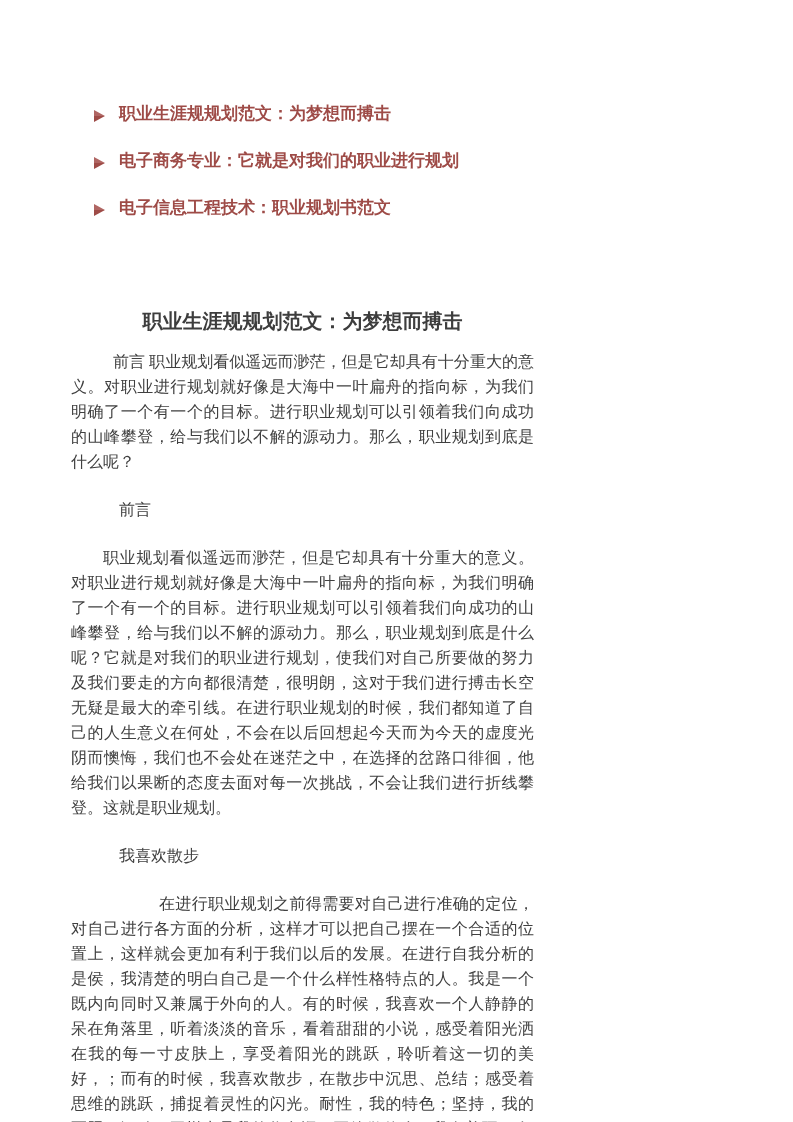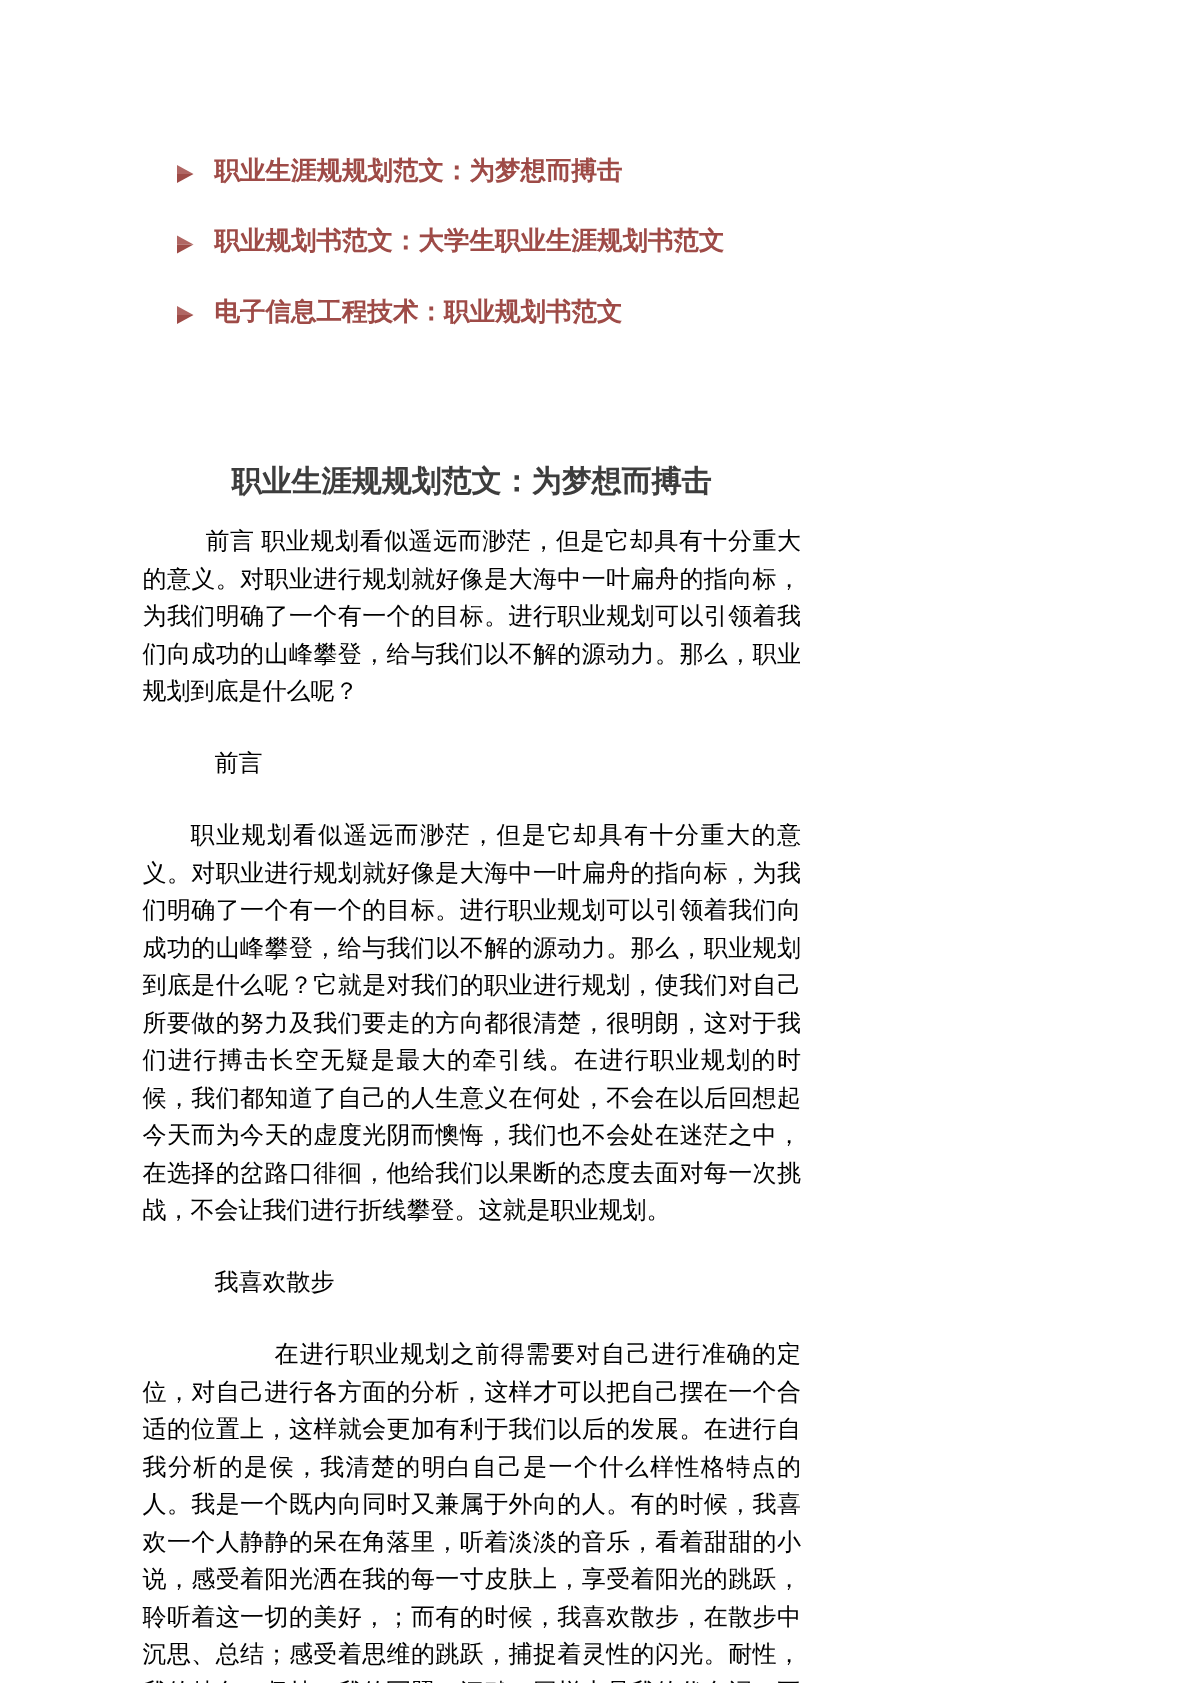--- a/index.html
+++ b/index.html
@@ -10,21 +10,21 @@
   body {
     font-family: "Liberation Serif", "DejaVu Serif", serif;
     width: 793px;
     height: 1122px;
     overflow: hidden;
   }
   .page {
     box-sizing: border-box;
     width: 630px;
     height: 1122px;
-    padding: 103px 96px 0 95px;
+    padding: 103px 96px 0 71px;
     background: #ffffff;
   }
   
   .link-list {
     margin: 0 0 88px 0;
     padding: 0;
     list-style: none;
   }
   .link-item {
     display: flex;
@@ -49,21 +49,21 @@
   .article-title {
     margin: 0 0 13px 0;
     color: #3d3d3d;
     font-size: 20px;
     line-height: 30px;
     font-weight: bold;
     text-align: center;
   }
   .doc p {
     margin: 23px 0 0 0;
-    color: #000000;
+    color: #404040;
     font-size: 16px;
     line-height: 25px;
     text-align: justify;
     text-justify: inter-ideograph;
   }
   .doc p.first { margin-top: 0; }
   .indent-md { text-indent: 42px; }
   .indent-sm { text-indent: 32px; }
   .indent-lg { text-indent: 88px; }
   .sub-heading { padding-left: 48px; text-indent: 0; }
@@ -83,21 +83,21 @@
       </span>
       <span>职业生涯规规划范文：为梦想而搏击</span>
     </li>
     <li class="link-item">
       <span class="arrow-icon">
         <svg width="13" height="14" viewBox="0 0 13 14">
           <path d="M1 1 L12 7 L1 7 Z" fill="#b06663"></path>
           <path d="M1 13 L12 7 L1 7 Z" fill="#9e4b47"></path>
         </svg>
       </span>
-      <span>职业规划书范文：大学生职业生涯规划书范文</span>
+      <span>电子商务专业：它就是对我们的职业进行规划</span>
     </li>
     <li class="link-item">
       <span class="arrow-icon">
         <svg width="13" height="14" viewBox="0 0 13 14">
           <path d="M1 1 L12 7 L1 7 Z" fill="#b06663"></path>
           <path d="M1 13 L12 7 L1 7 Z" fill="#9e4b47"></path>
         </svg>
       </span>
       <span>电子信息工程技术：职业规划书范文</span>
     </li>

